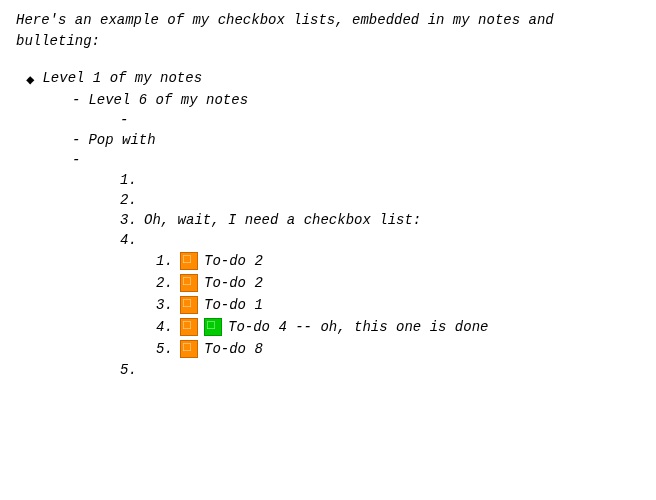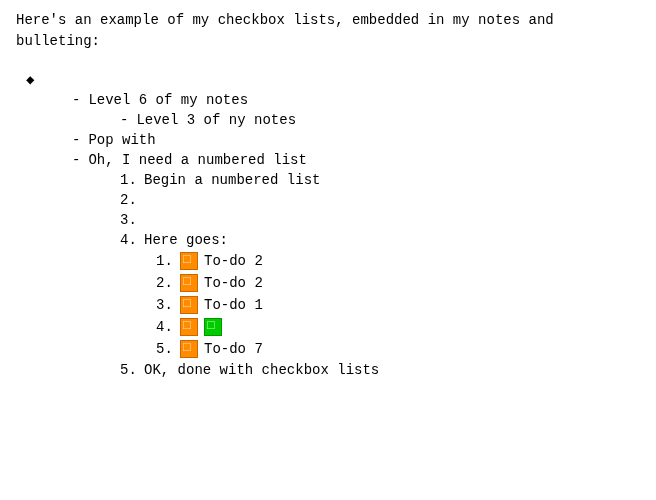--- a/index.html
+++ b/index.html
@@ -1,18 +1,19 @@
 <!DOCTYPE html>
 <html><head>
   <meta charset="utf-8">
   <style>
     * {
       margin: 0;
       padding: 0;
       box-sizing: border-box;
+      font-style: italic;
     }
     body {
       background: #ffffff;
       font-family: 'Courier New', Courier, monospace;
       font-size: 14px;
       color: #000000;
       padding: 10px 16px;
       width: 656px;
       min-height: 500px;
     }
@@ -109,64 +110,62 @@
   </style>
 </head>
 <body>
 
 <p class="intro-text">Here's an example of my checkbox lists, embedded in my notes and bulleting:</p>
 
 <div class="list-container">
 
   <div class="level1-item">
     <span class="bullet-diamond">◆</span>
+    <span>Level 1 of my notes</span>
   </div>
 
   <div class="level2-block">
 
     <div class="level2-item">
       <span class="dash">-</span>
       <span>Level 6 of my notes</span>
     </div>
 
     <div class="level3-block">
       <div class="level3-item">
         <span class="dash">-</span>
-        <span>Level 3 of ny notes</span>
       </div>
     </div>
 
     <div class="level2-item">
       <span class="dash">-</span>
       <span>Pop with</span>
     </div>
 
     <div class="level2-item">
       <span class="dash">-</span>
-      <span>Oh, I need a numbered list</span>
     </div>
 
     <div style="padding-left: 48px;">
 
       <div class="numbered-item">
         <span class="num">1.</span>
-        <span>Begin a numbered list</span>
       </div>
 
       <div class="numbered-item">
         <span class="num">2.</span>
       </div>
 
       <div class="numbered-item">
         <span class="num">3.</span>
+        <span>Oh, wait, I need a checkbox list:</span>
       </div>
 
       <div class="numbered-item">
         <span class="num">4.</span>
-        <span>Here goes:</span>
       </div>
 
       <div style="padding-left: 36px;">
 
         <div class="checkbox-row">
           <span class="cb-num">1.</span>
           <span class="checkbox-orange"></span>
           <span>To-do 2</span>
         </div>
 
@@ -179,32 +178,32 @@
         <div class="checkbox-row">
           <span class="cb-num">3.</span>
           <span class="checkbox-orange"></span>
           <span>To-do 1</span>
         </div>
 
         <div class="checkbox-row">
           <span class="cb-num">4.</span>
           <span class="checkbox-orange"></span>
           <span class="checkbox-green"></span>
+          <span class="done-text">To-do 4 -- oh, this one is done</span>
         </div>
 
         <div class="checkbox-row">
           <span class="cb-num">5.</span>
           <span class="checkbox-orange"></span>
-          <span>To-do 7</span>
+          <span>To-do 8</span>
         </div>
 
       </div>
 
       <div class="numbered-item">
         <span class="num">5.</span>
-        <span>OK, done with checkbox lists</span>
       </div>
 
     </div>
 
   </div>
 
 </div>
 
 </body></html>

